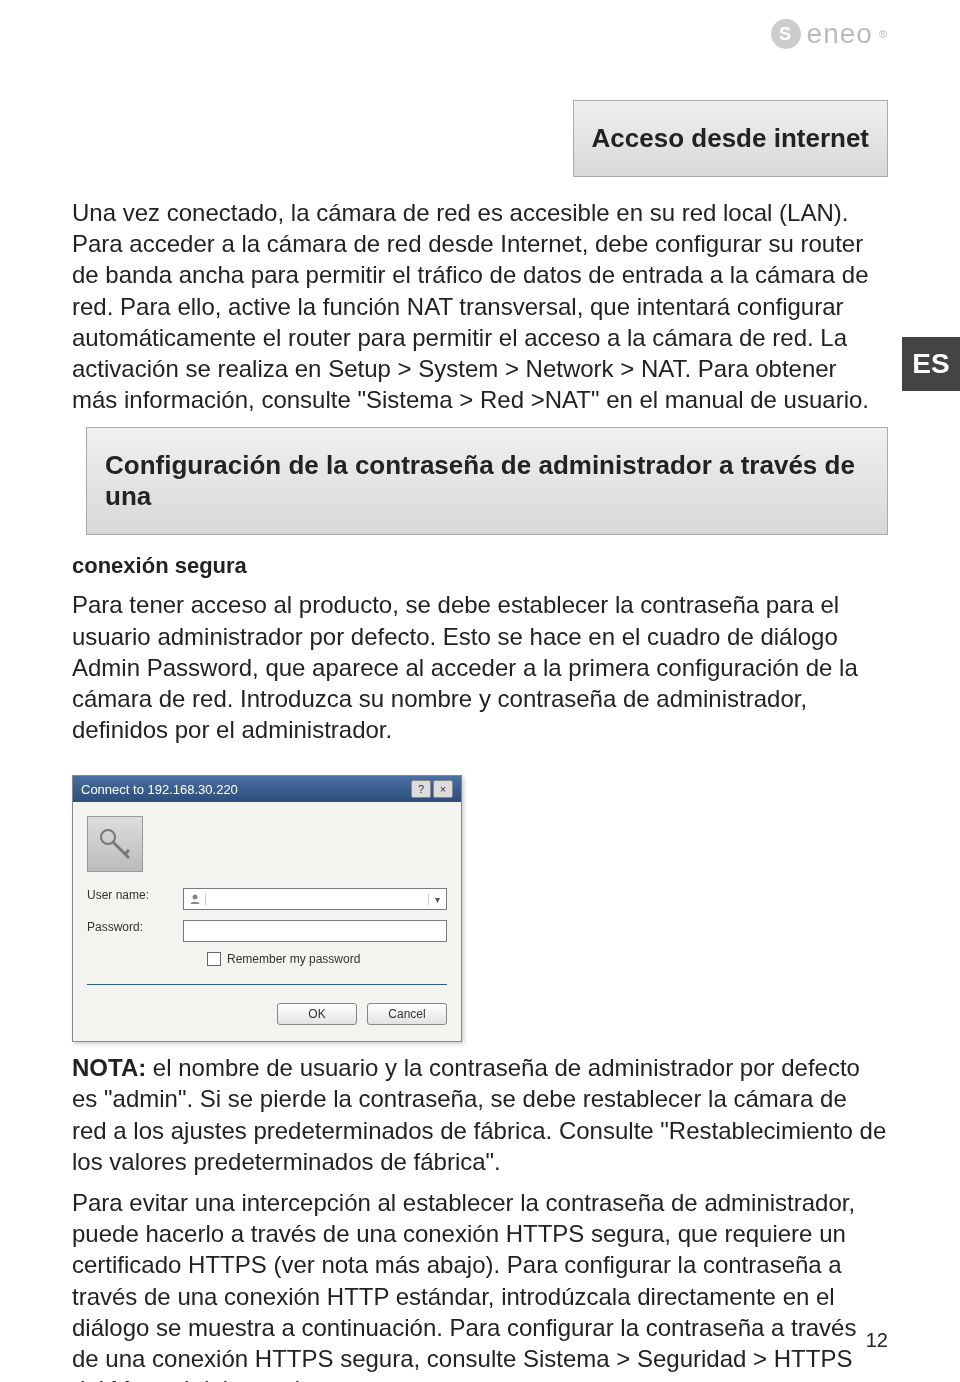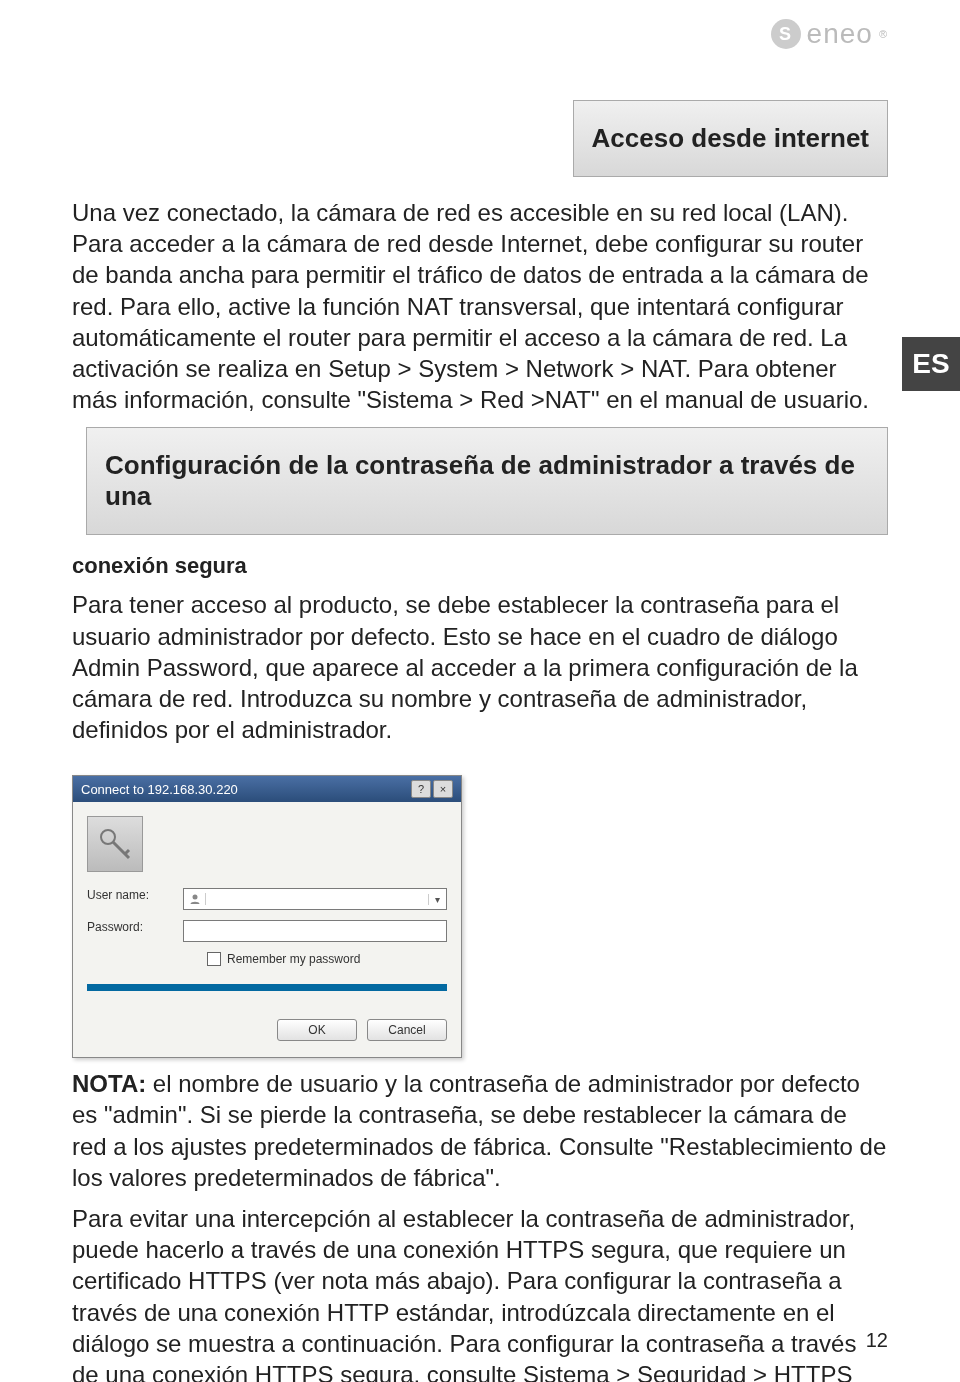--- a/index.html
+++ b/index.html
@@ -25,21 +25,21 @@
     .dialog .key-icon { width: 56px; height: 56px; background: linear-gradient(#ddd,#bbb); border:1px solid #999; display:flex; align-items:center; justify-content:center; font-size: 26px; color:#666;}
     .dialog .msg { margin-bottom: 10px; line-height:1.25;}
     .dialog .field-row { display:flex; margin: 10px 0; }
     .dialog .field-label { width: 96px; }
     .dialog .field-input-wrap { flex:1; display:flex; border:1px solid #7a7a7a; background:#fff; height:22px; align-items:center;}
     .dialog .user-glyph { width:22px; display:flex; align-items:center; justify-content:center; border-right:1px solid #ccc; color:#666; font-size:12px;}
     .dialog .field-input { border:none; outline:none; flex:1; padding: 0 4px; font-size:12px; height:20px; }
     .dialog .field-drop { width:18px; border-left:1px solid #ccc; display:flex; align-items:center; justify-content:center; color:#555; font-size:10px;}
     .dialog .checkbox-row { margin: 8px 0 18px 96px; display:flex; align-items:center; gap:6px;padding-left:24px; }
     .dialog .checkbox { width:14px; height:14px; border:1px solid #666; background:#fff;}
-    .dialog .btn-row { display:flex; justify-content:flex-end; gap: 10px; border-top:7px solid #0369a1; padding-top:28px; }
+    .dialog .btn-row { display:flex; justify-content:flex-end; gap: 10px; border-top:1px solid #0369a1; padding-top:18px; }
     .dialog .dlg-btn { min-width: 80px; padding:3px 12px; background:linear-gradient(#fff,#e2e2e2); border:1px solid #888; border-radius:3px; font-size:12px; text-align:center;}
     .note-para .bold { font-weight: bold; }
     .page-num { position: absolute; bottom: 30px; right: 72px; font-size: 20px; }
   </style>
 </head>
 <body>
 
 <div class="brand-top">
   <span class="brand-logo-circle">S</span>
   <span>eneo</span>

